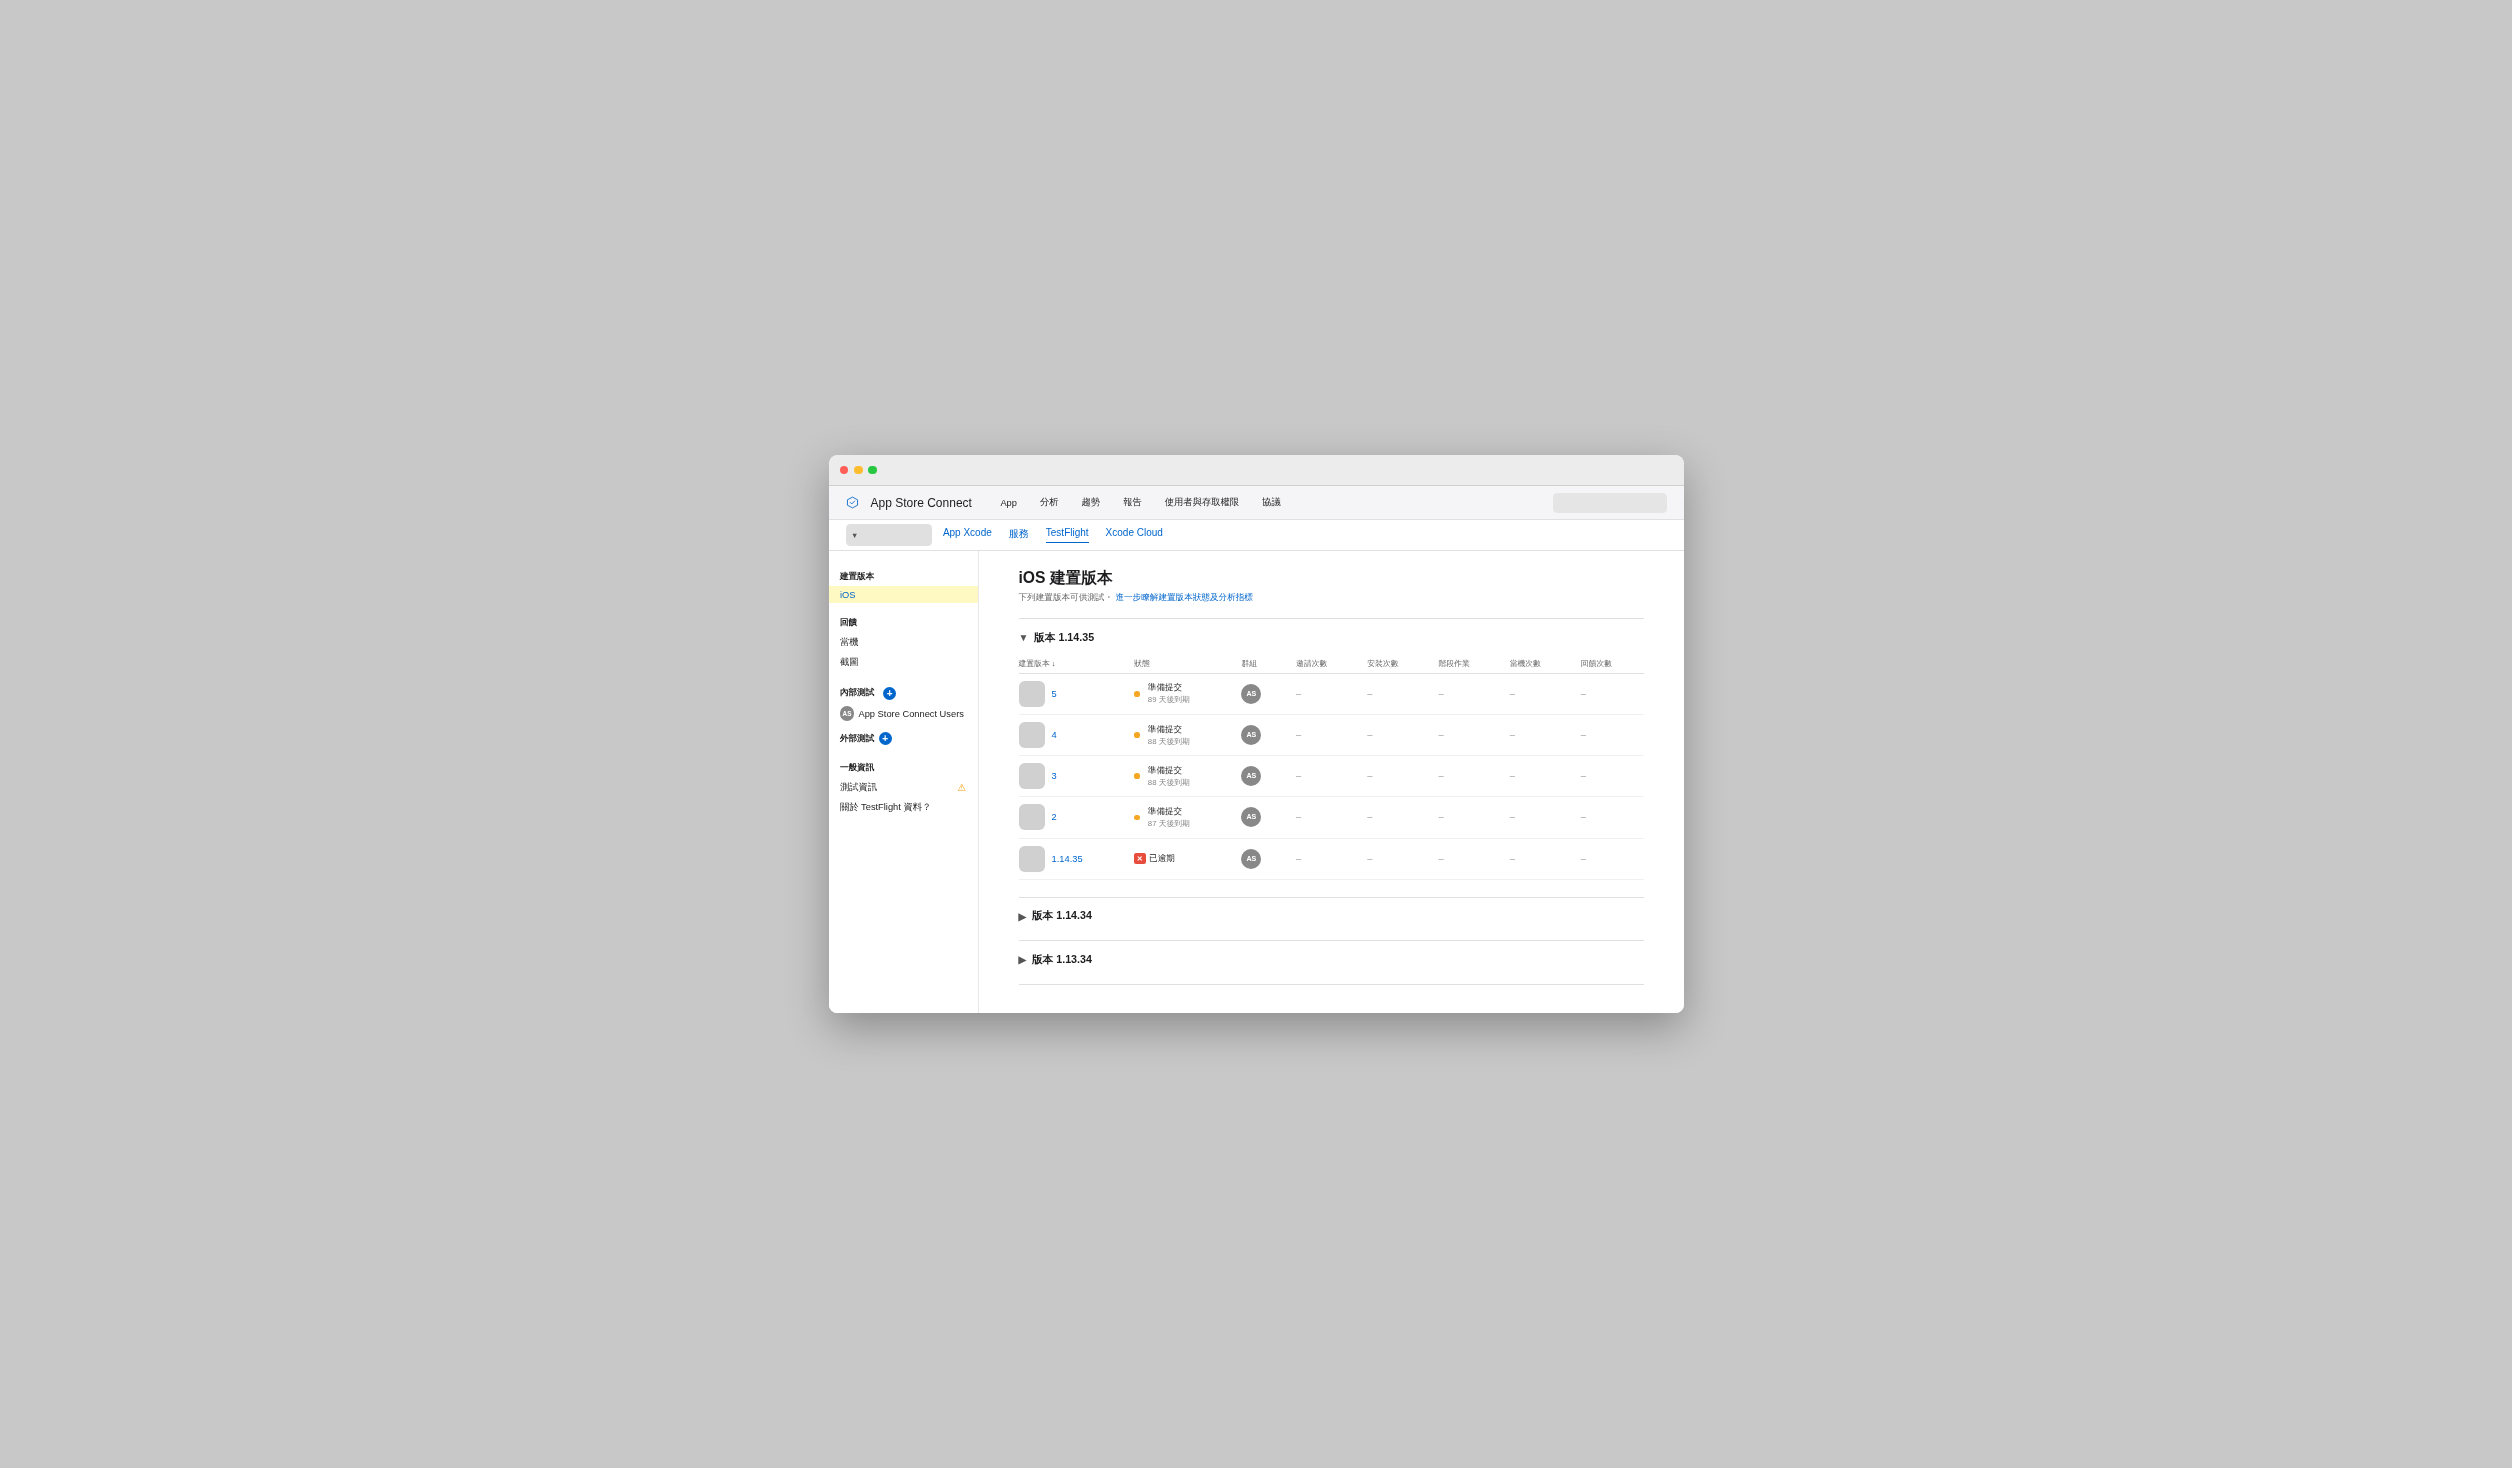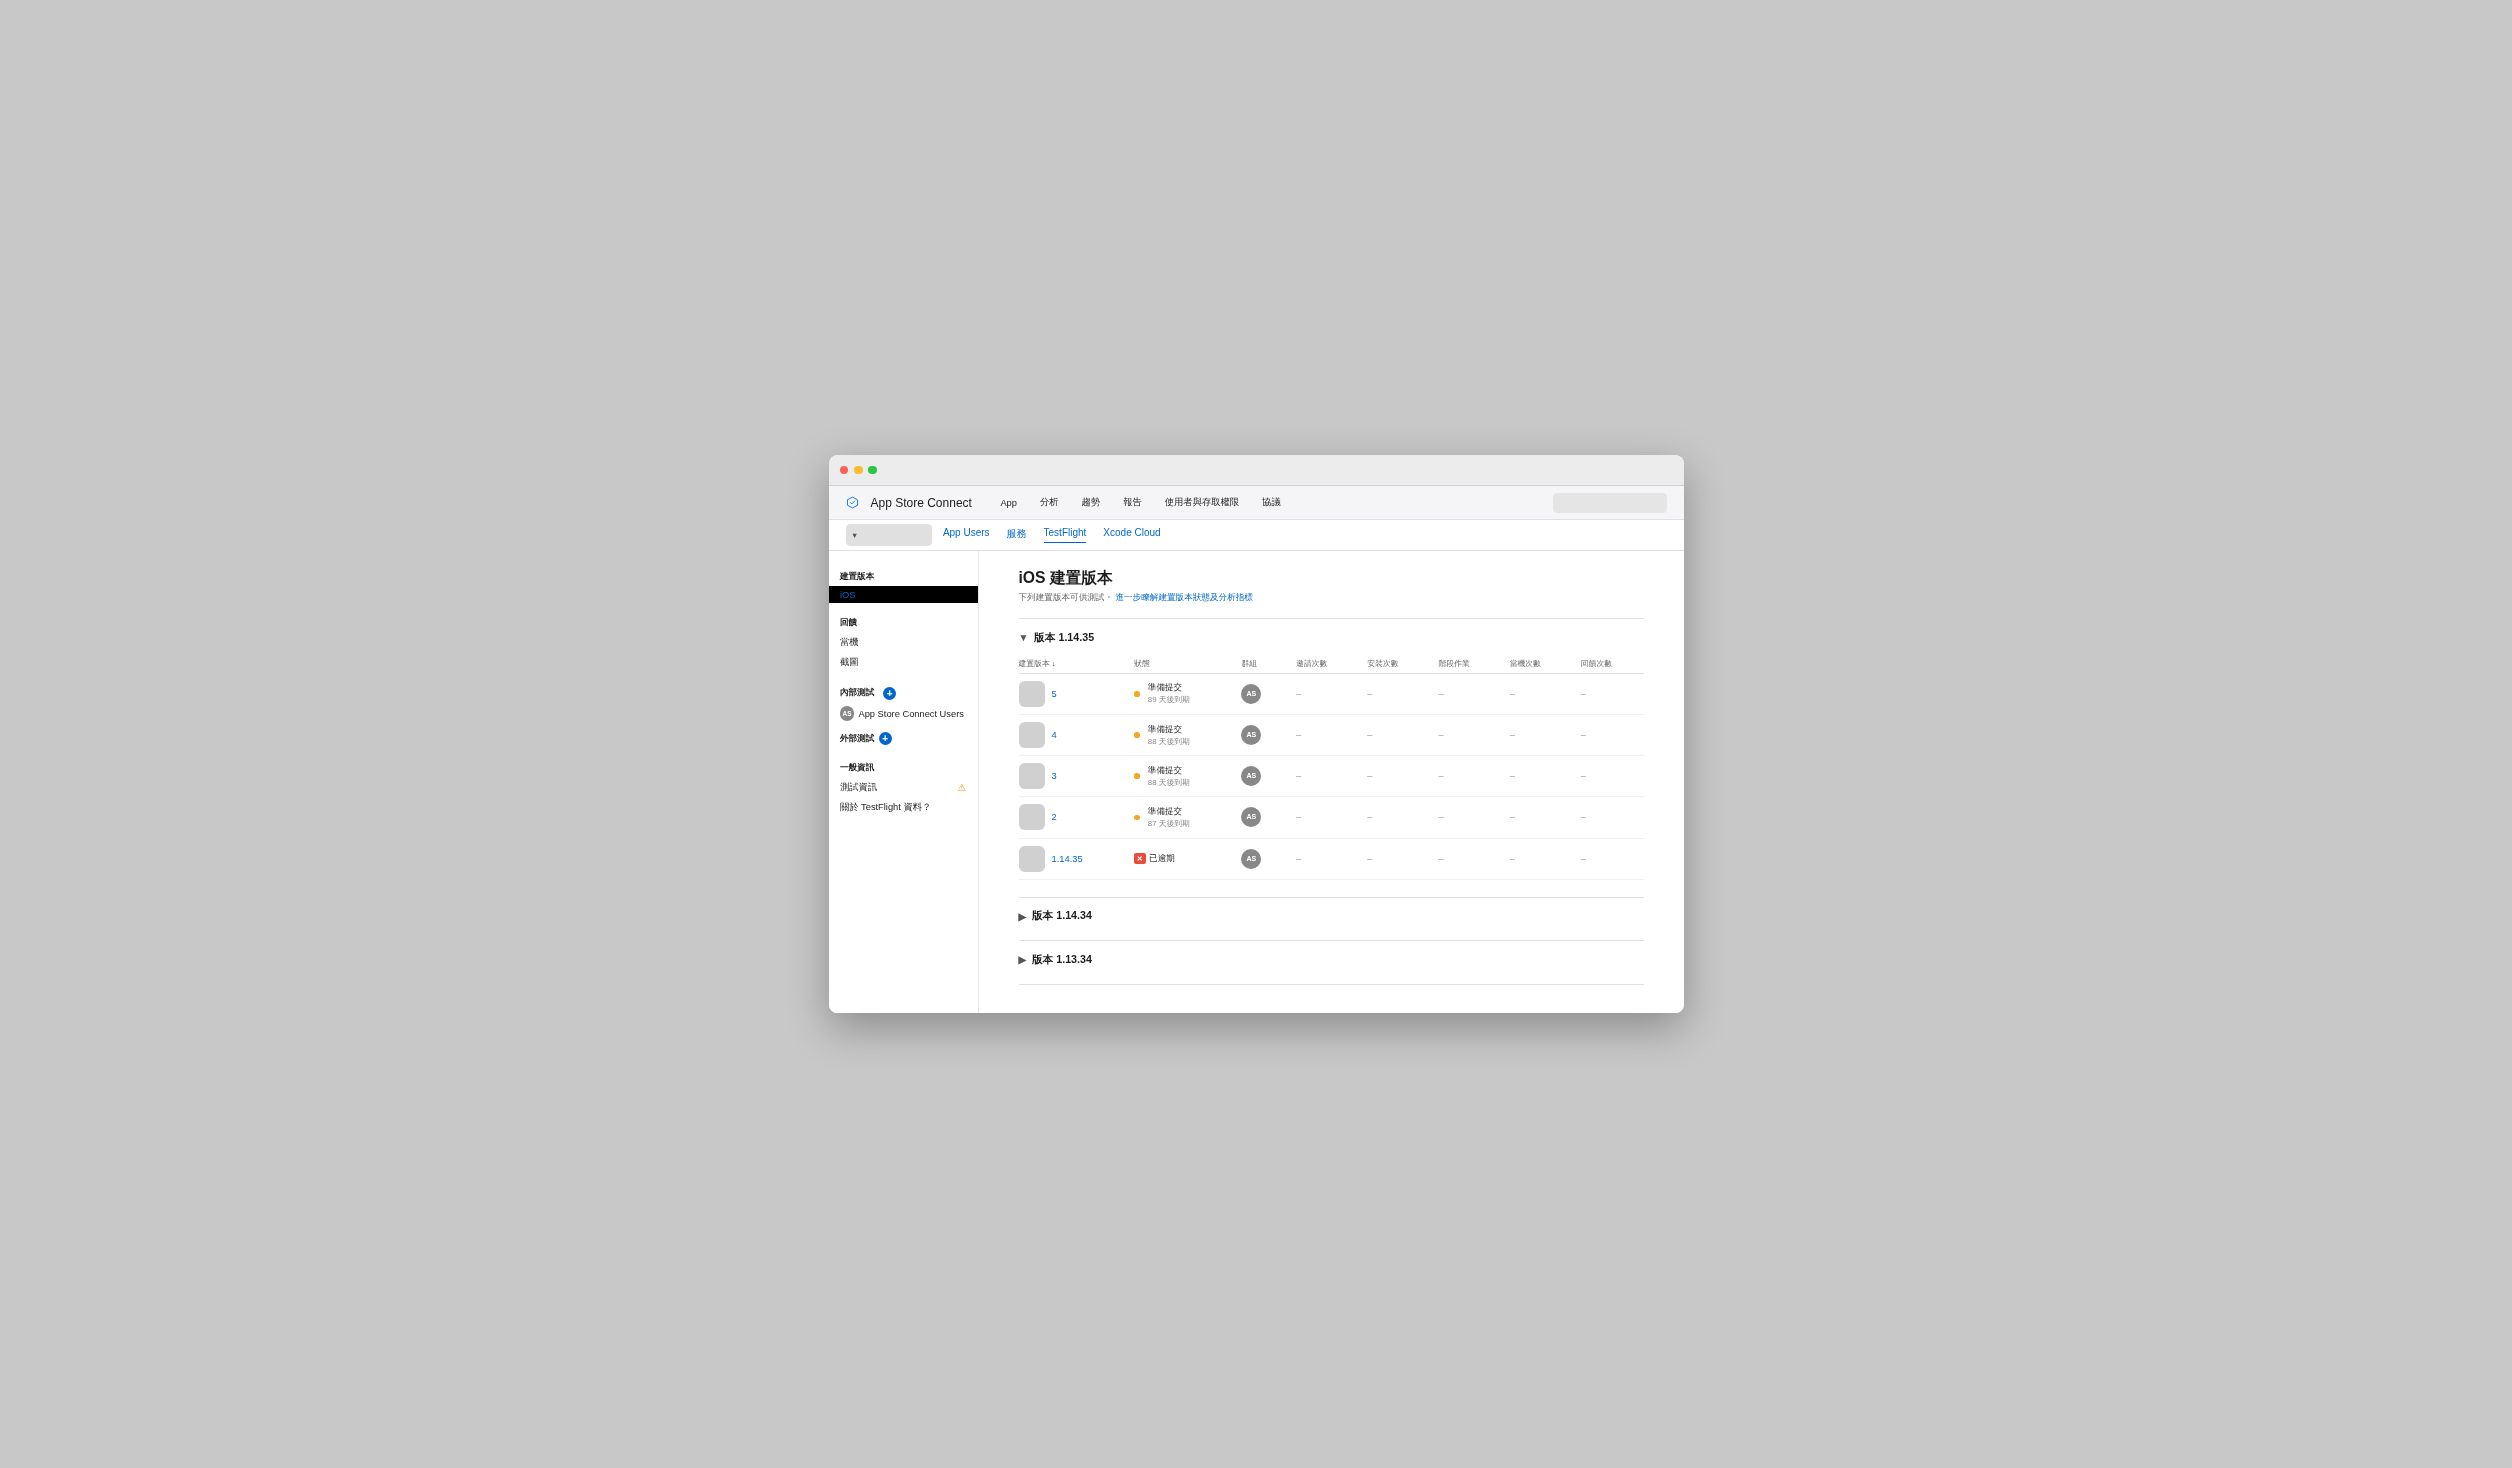--- a/index.html
+++ b/index.html
@@ -161,21 +161,21 @@
     .sidebar-item {
       font-size: 9.3px;
       color: #1d1d1f;
       padding: 3.6px 11.4px;
       cursor: pointer;
       display: flex;
       align-items: center;
       gap: 4.3px;
     }
     .sidebar-item.active {
-      background: #000000;
+      background: #fef9c3;
       color: #0066cc;
     }
     .sidebar-add-btn {
       display: inline-flex;
       align-items: center;
       justify-content: center;
       width: 13px; height: 13px;
       background: #0066cc;
       border-radius: 50%;
       color: #fff;
@@ -375,21 +375,21 @@
       <a class="navbar-link">協議</a>
     </div>
     <div class="navbar-search"></div>
   </div>
 
   <div class="subnav">
     <div class="app-selector">
       <span class="app-selector-arrow">▾</span>
     </div>
     <div class="tab-links">
-      <a class="tab-link">App Users</a>
+      <a class="tab-link">App Xcode</a>
       <a class="tab-link">服務</a>
       <a class="tab-link active">TestFlight</a>
       <a class="tab-link">Xcode Cloud</a>
     </div>
   </div>
 
   <div class="main-content">
 
     <div class="sidebar">
 

